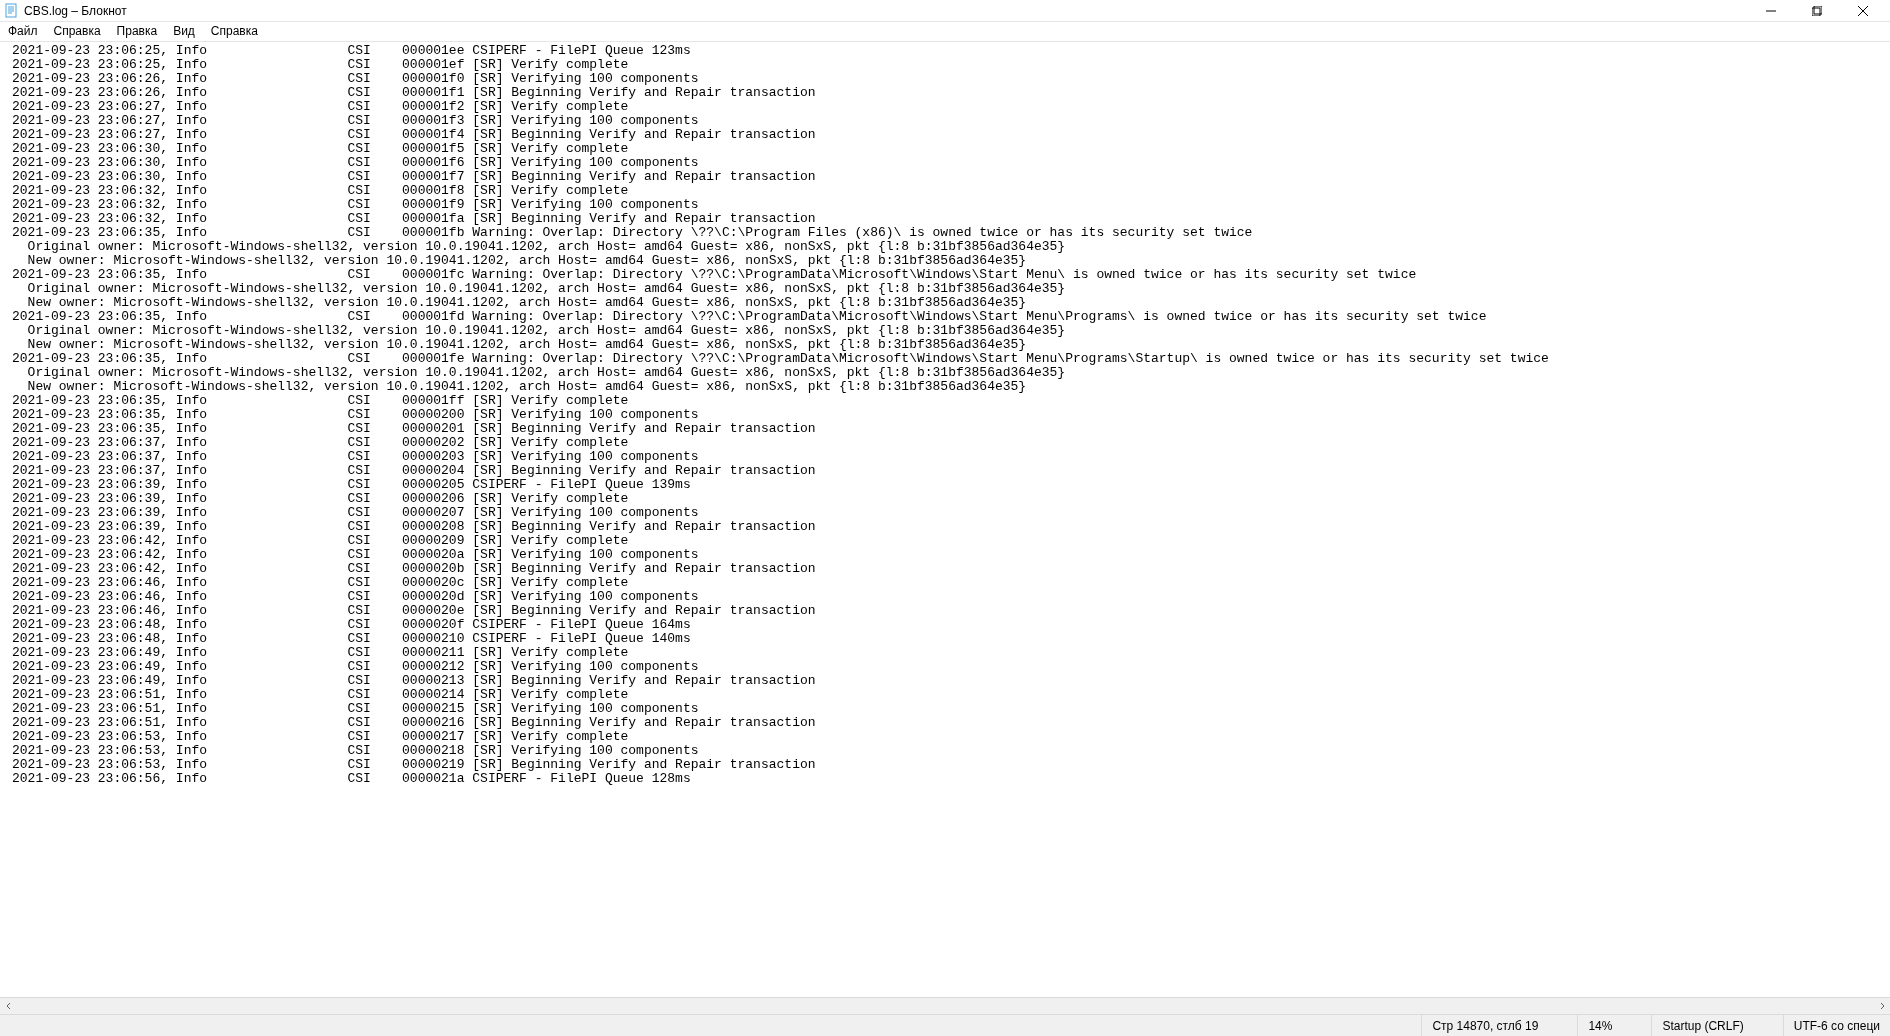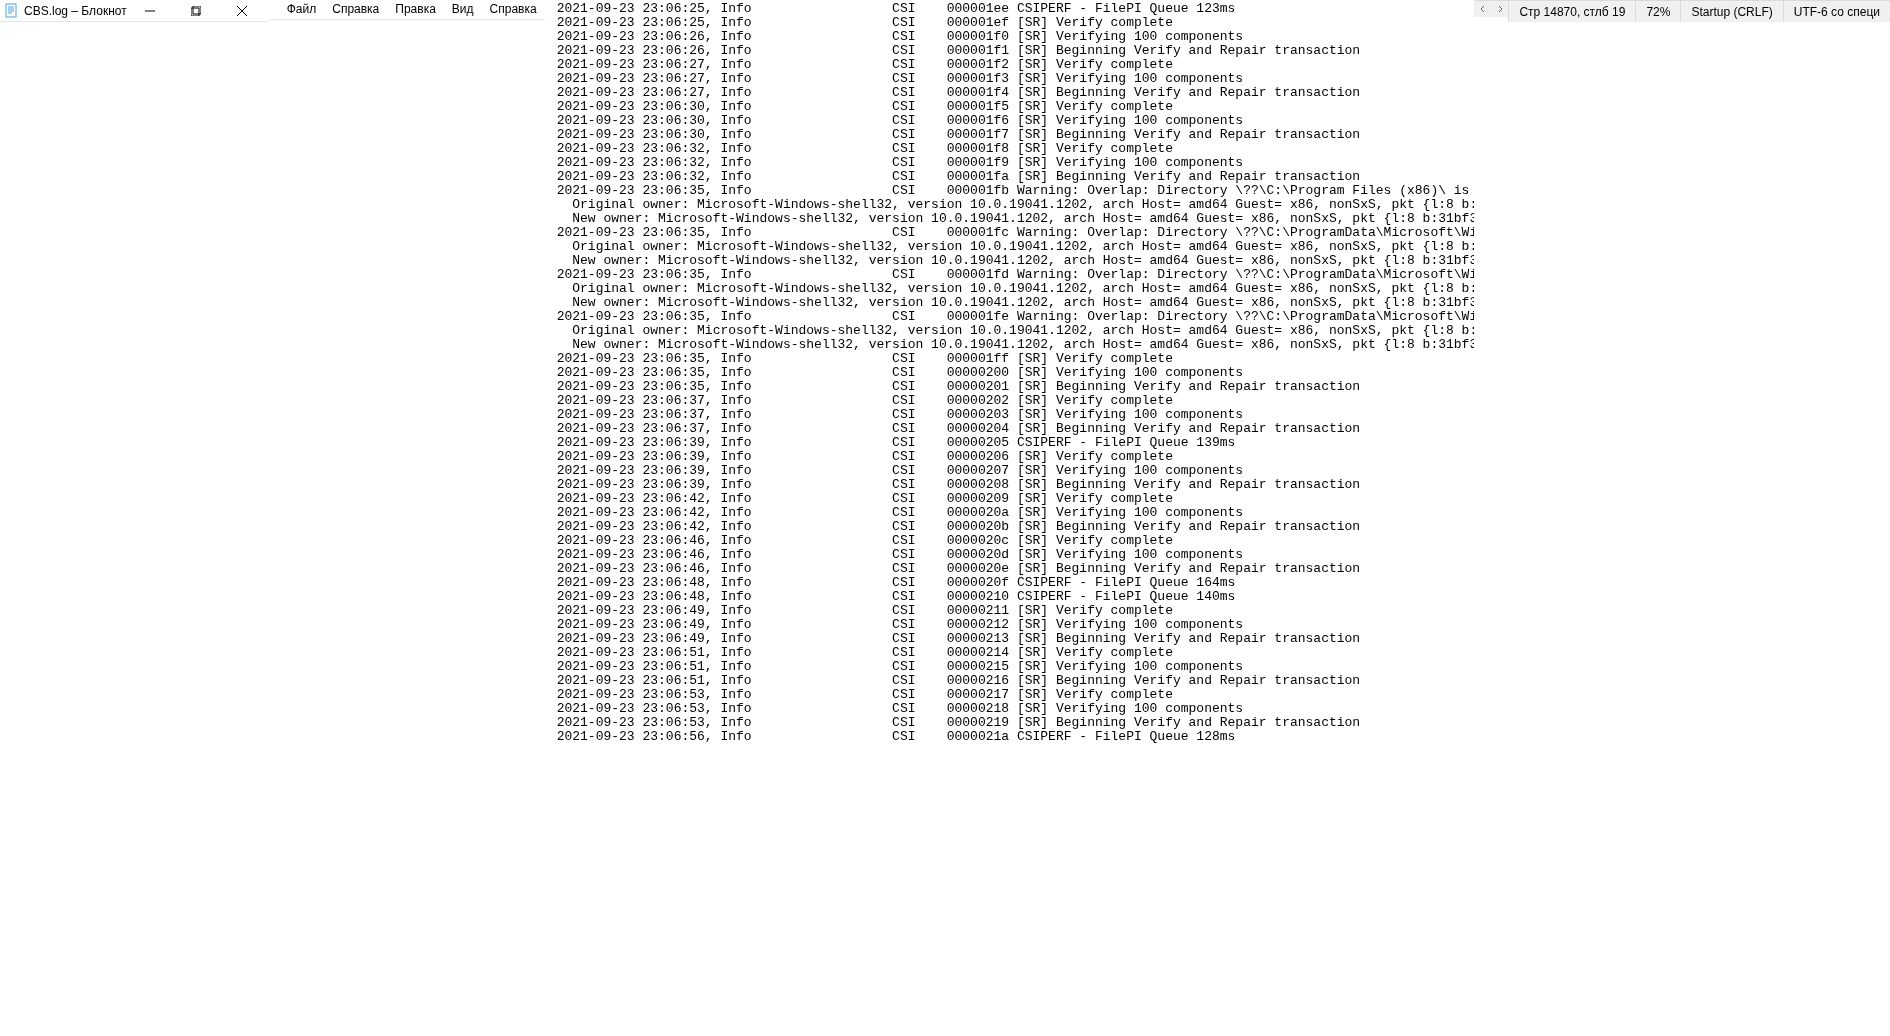--- a/index.html
+++ b/index.html
@@ -1,32 +1,32 @@
 <!DOCTYPE html>
 <html><head>
 <meta charset="utf-8">
 <style>
 * { margin: 0; padding: 0; box-sizing: border-box; }
 html, body { width: 100%; height: 100%; font-family: "Segoe UI", Tahoma, sans-serif; font-size: 12px; background: #fff; overflow: hidden; }
-.window { display: flex; height: 100vh; }
+.window { display: flex; flex-direction: column; height: 100vh; }
 .titlebar { display: flex; align-items: center; height: 22px; background: #fff; border-bottom: 1px solid #e5e5e5; padding: 0 4px; }
 .titlebar .app-icon { width: 16px; height: 16px; margin-right: 4px; display: inline-flex; align-items: center; justify-content: center; }
 .titlebar .title { flex: 0 0 auto; font-size: 12px; }
 .titlebar .spacer { flex: 1; }
 .win-controls { display: flex; }
 .win-btn { width: 46px; height: 22px; display: flex; align-items: center; justify-content: center; cursor: pointer; }
-.menubar { display: flex; height: 20px; background: #fff; border-bottom: 1px solid #e5e5e5; font-size: 12px; padding-left: 10px; }
+.menubar { display: flex; height: 20px; background: #fff; border-bottom: 1px solid #e5e5e5; font-size: 12px; }
 .menu-item { padding: 2px 8px; cursor: pointer; }
 .content { flex: 1; overflow: auto; padding: 2px 12px; font-family: Consolas, "Courier New", monospace; font-size: 13px; line-height: 14px; white-space: pre; }
 .hscroll { height: 17px; background: #f0f0f0; border-top: 1px solid #dadada; display: flex; align-items: center; }
 .hscroll .arrow { width: 17px; height: 17px; display: flex; align-items: center; justify-content: center; color: #606060; cursor: pointer; }
 .hscroll .track { flex: 1; height: 100%; position: relative; }
 .statusbar { display: flex; height: 22px; background: #f0f0f0; border-top: 1px solid #dadada; font-size: 12px; align-items: stretch; }
 .statusbar .pad { flex: 1; }
-.status-cell { display: flex; align-items: center; padding: 0 10px; border-left: 1px solid #dadada; white-space: nowrap; }
+.status-cell { display: flex; align-items: center; padding: 0 10px; border-left: 1px solid #dadada; white-space: nowrap; margin-left: 29px; }
 svg { display: block; }
 </style>
 </head>
 <body>
 
 <div class="window">
 
   <div class="titlebar">
     <span class="app-icon">
       <svg width="16" height="16" viewBox="0 0 16 16">
@@ -132,18 +132,18 @@
     <div class="arrow">
       <svg width="8" height="8" viewBox="0 0 8 8">
           <polyline points="3,1 6,4 3,7" fill="none" stroke="#606060" stroke-width="1"></polyline>
         </svg>
     </div>
   </div>
 
   <div class="statusbar">
     <div class="pad"></div>
     <div class="status-cell">Стр 14870, стлб 19</div>
-    <div class="status-cell">72%</div>
+    <div class="status-cell">14%</div>
     <div class="status-cell">Startup (CRLF)</div>
     <div class="status-cell">UTF-6 со специ</div>
   </div>
 
 </div>
 
 </body></html>

